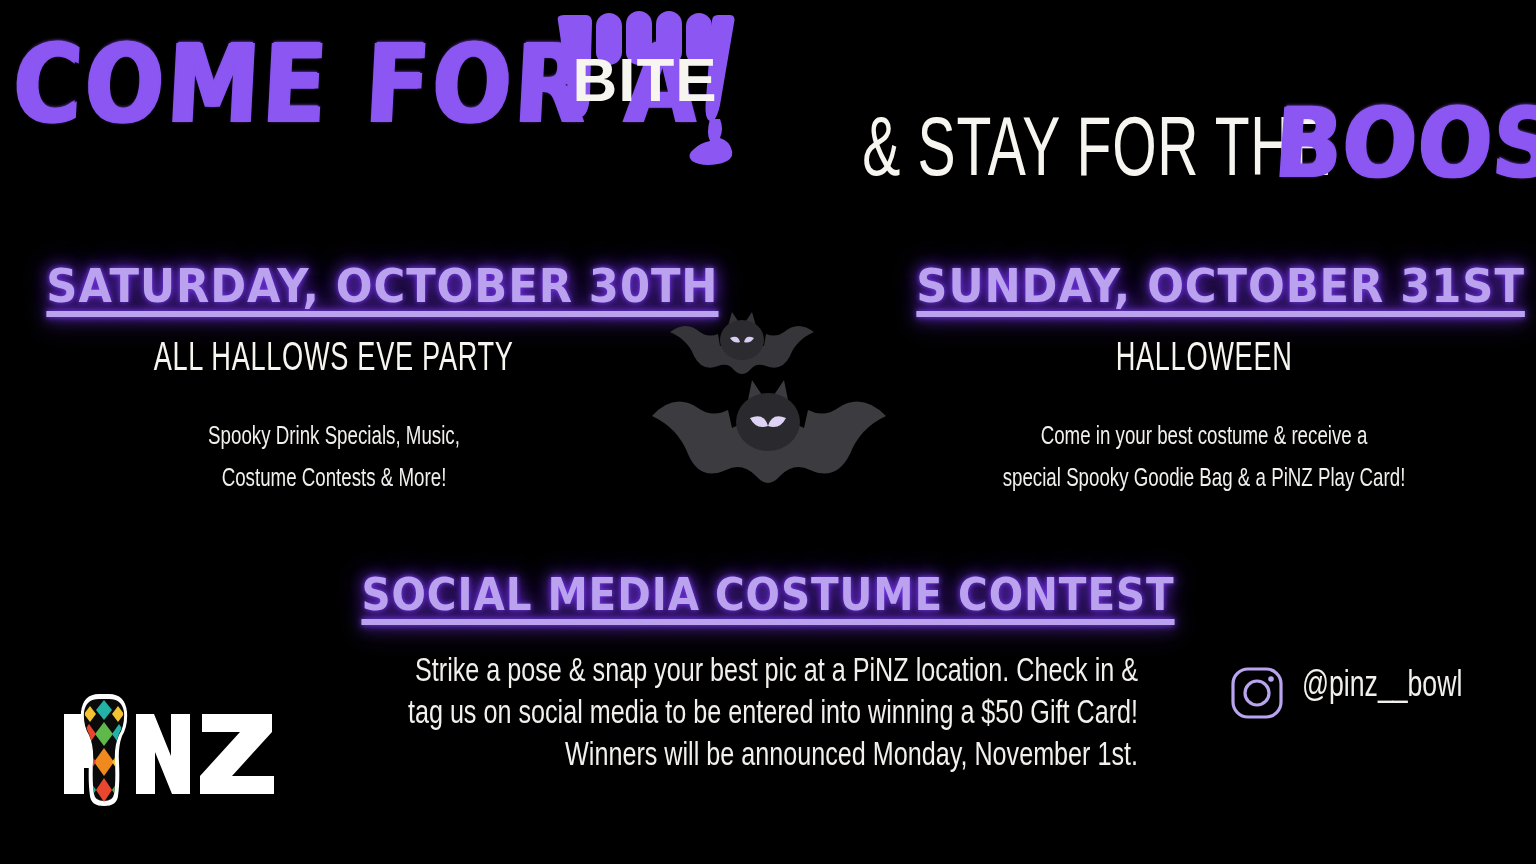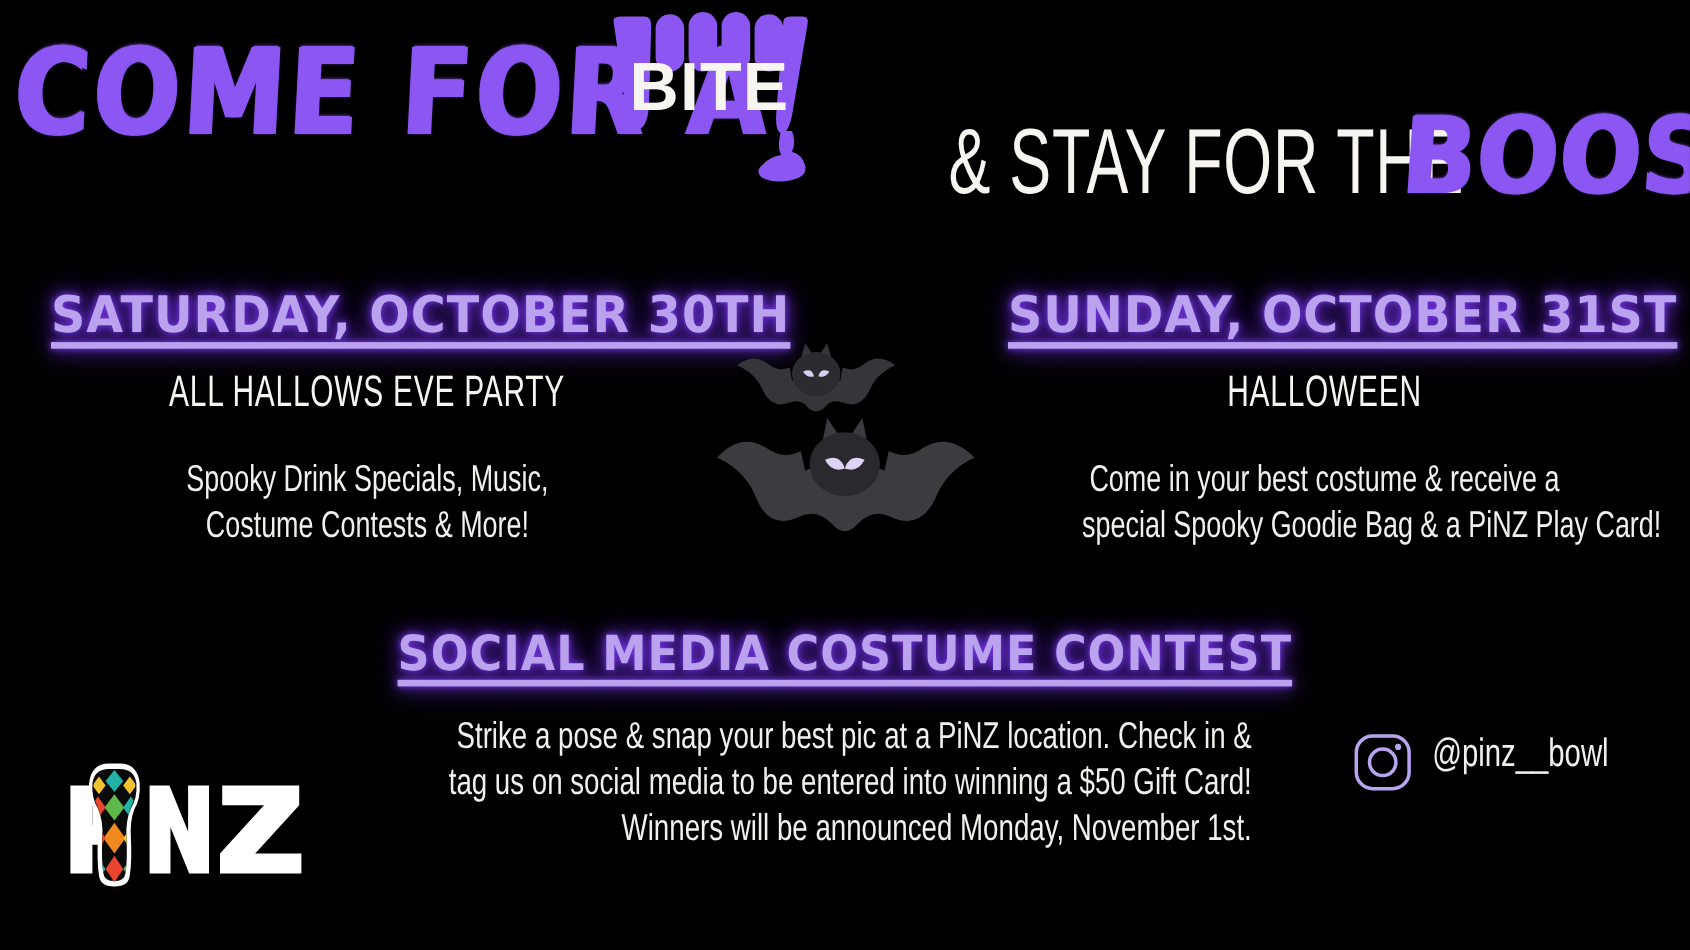--- a/index.html
+++ b/index.html
@@ -135,21 +135,21 @@
     font-weight:normal;
     line-height:48px;
     letter-spacing:1px;
     white-space:nowrap;
   }
   .day-sub .cond { display:inline-block; }
 
   .day-body {
     margin-top:34px;
     color:#f2f0ec;
-    font-size:34px;
+    font-size:26px;
     line-height:42px;
     font-weight:normal;
   }
   .day-body .cond {
     display:block;
     transform:scaleX(0.72);
   }
 
   
   #bats {

